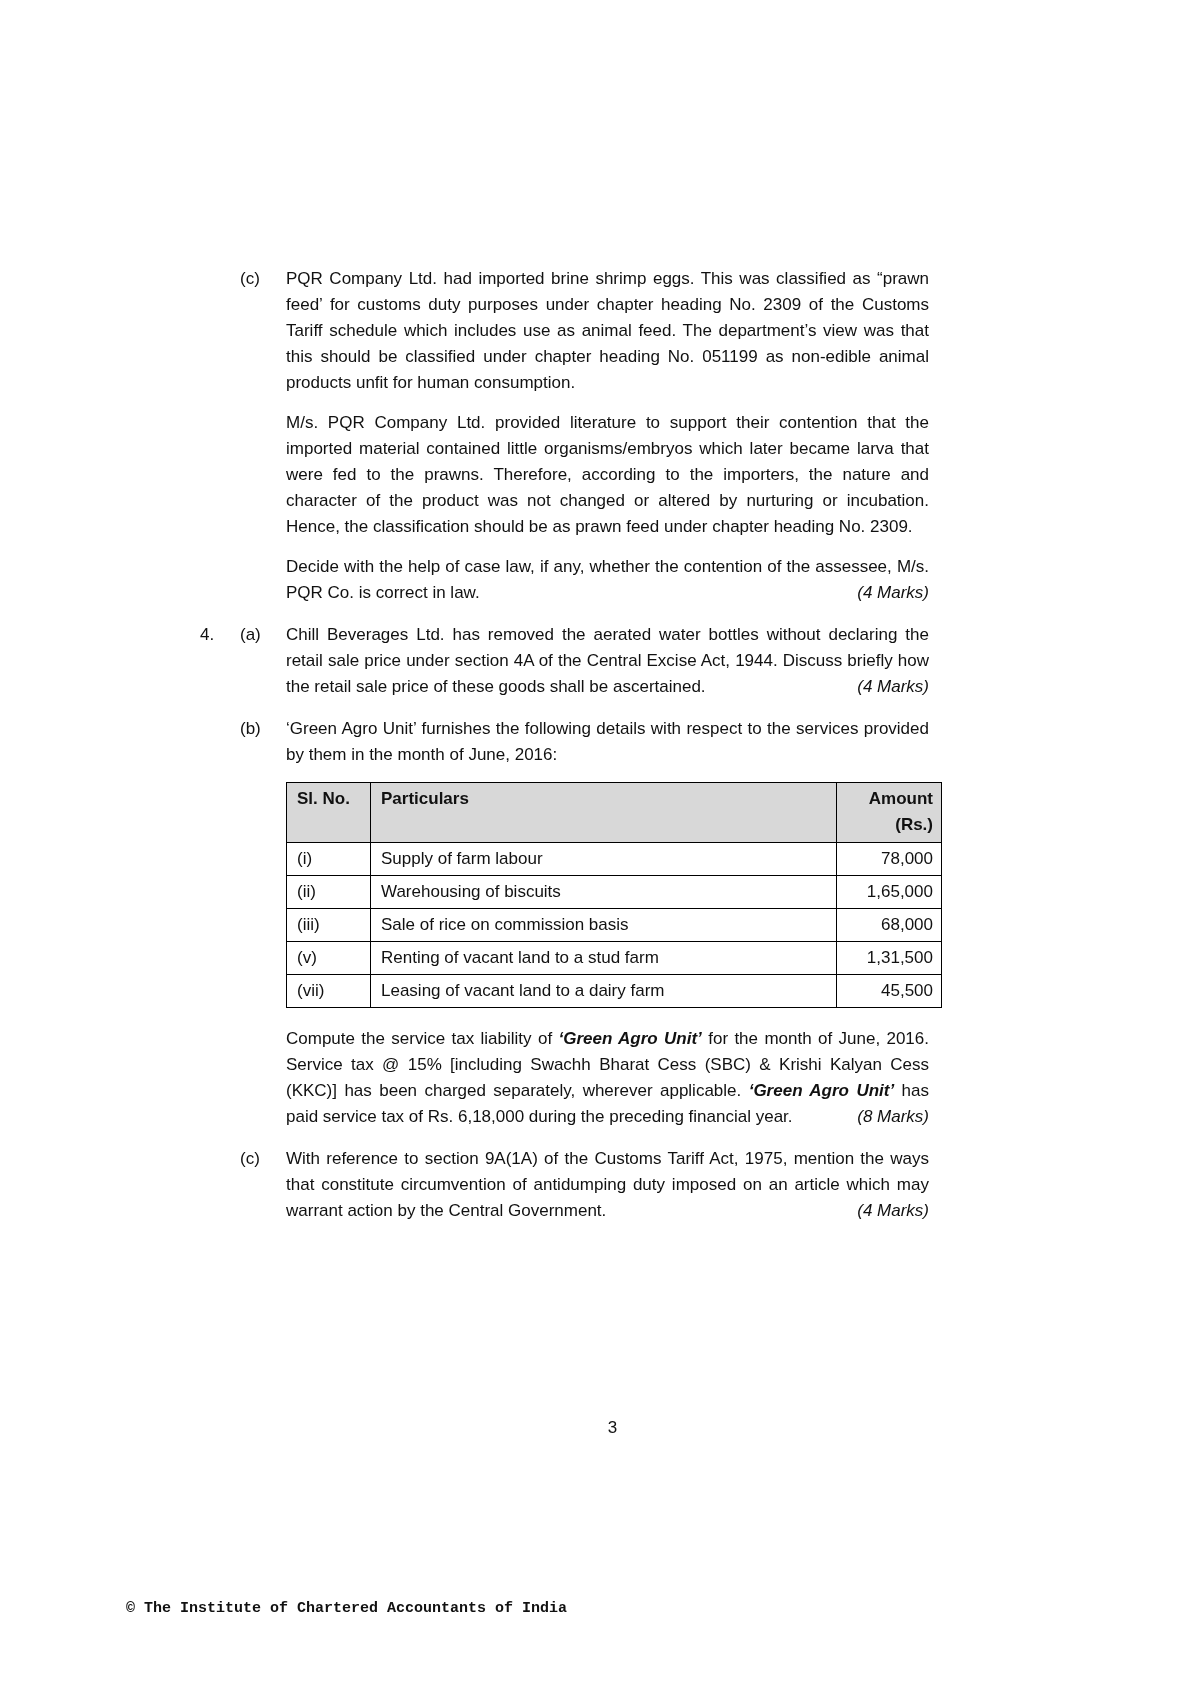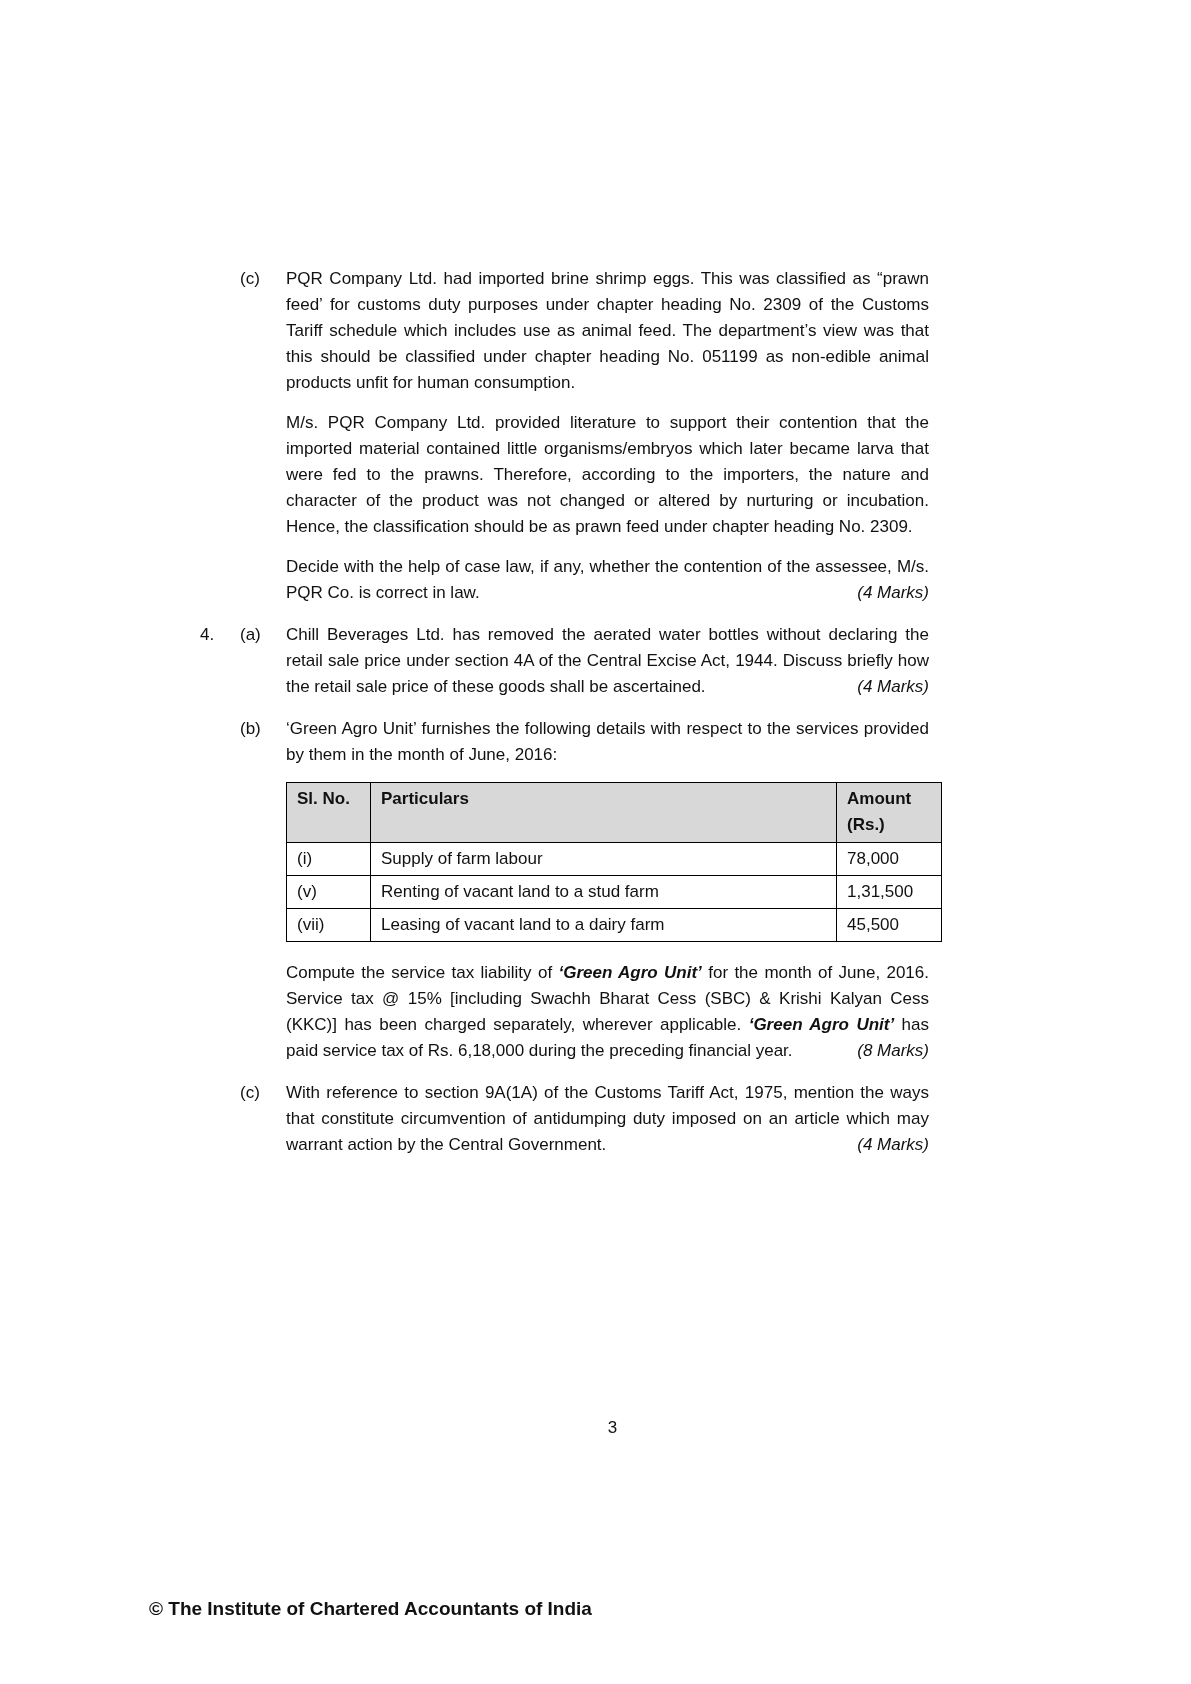--- a/index.html
+++ b/index.html
@@ -42,36 +42,36 @@
     vertical-align: top;
     padding: 3px 10px;
     margin-left: 42px;
   }
   .services th {
     background: #d8d8d8;
     text-align: left;
     font-weight: bold;
     height: 60px;
   }
-  .services th.amount, .services td.amount { padding-right: 8px; }
+  .services th.amount, .services td.amount { text-align: right; padding-right: 8px; }
 
   .page-number {
     position: absolute;
     top: 1415px;
     left: 285px;
     width: 655px;
     text-align: center;
   }
   .footer {
     position: absolute;
     top: 1596px;
-    left: 149px;
-    font-family: Liberation Sans, sans-serif;
+    left: 126px;
+    font-family: Liberation Mono, monospace;
     font-weight: bold;
-    font-size: 19px;
+    font-size: 15px;
   }
 </style>
 </head>
 <body>
 
 <div class="content">
 
   <div class="q-row">
     <div class="col-num"></div>
     <div class="col-lbl">(c)</div>
@@ -112,20 +112,30 @@
             </th>
           </tr>
         </thead>
         <tbody>
           <tr>
             <td>(i)</td>
             <td>Supply of farm labour</td>
             <td class="amount">78,000</td>
           </tr>
           <tr>
+            <td>(ii)</td>
+            <td>Warehousing of biscuits</td>
+            <td class="amount">1,65,000</td>
+          </tr>
+          <tr>
+            <td>(iii)</td>
+            <td>Sale of rice on commission basis</td>
+            <td class="amount">68,000</td>
+          </tr>
+          <tr>
             <td>(v)</td>
             <td>Renting of vacant land to a stud farm</td>
             <td class="amount">1,31,500</td>
           </tr>
           <tr>
             <td>(vii)</td>
             <td>Leasing of vacant land to a dairy farm</td>
             <td class="amount">45,500</td>
           </tr>
         </tbody>

